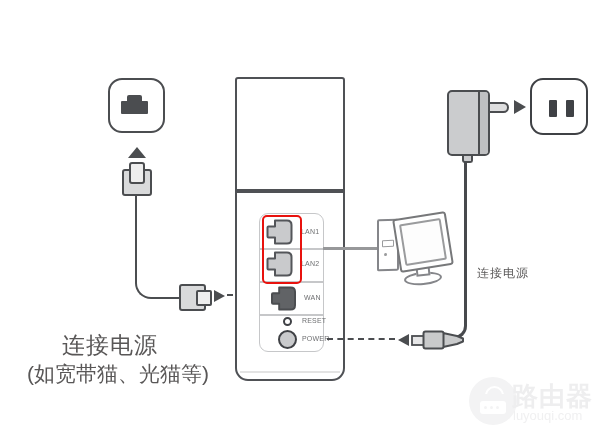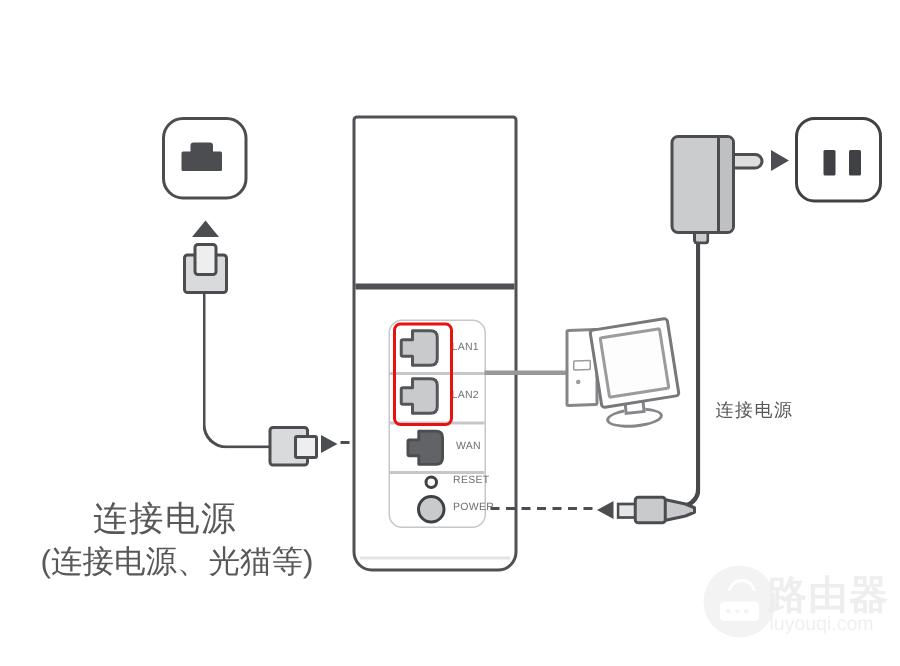--- a/index.html
+++ b/index.html
@@ -87,21 +87,21 @@
   </div>
   <div class="abs arrow-up"></div>
   <div class="abs plug-top-outer"></div>
   <div class="abs plug-top-inner"></div>
   <div class="abs cable-left"></div>
   <div class="abs plug-side-outer"></div>
   <div class="abs plug-side-inner"></div>
   <div class="abs arrow-right-wan"></div>
   <div class="abs dash-wan"></div>
   <div class="abs txt-internet1">连接电源</div>
-  <div class="abs txt-internet2">(连接电源、光猫等)</div>
+  <div class="abs txt-internet2">(如宽带猫、光猫等)</div>
 
   <div class="abs router-body"></div>
   <div class="abs router-divider"></div>
   <div class="abs router-baseline"></div>
 
   <div class="abs port-panel">
     <div class="pdiv pdiv1"></div>
     <div class="pdiv pdiv2"></div>
     <div class="pdiv pdiv3"></div>
   </div>

